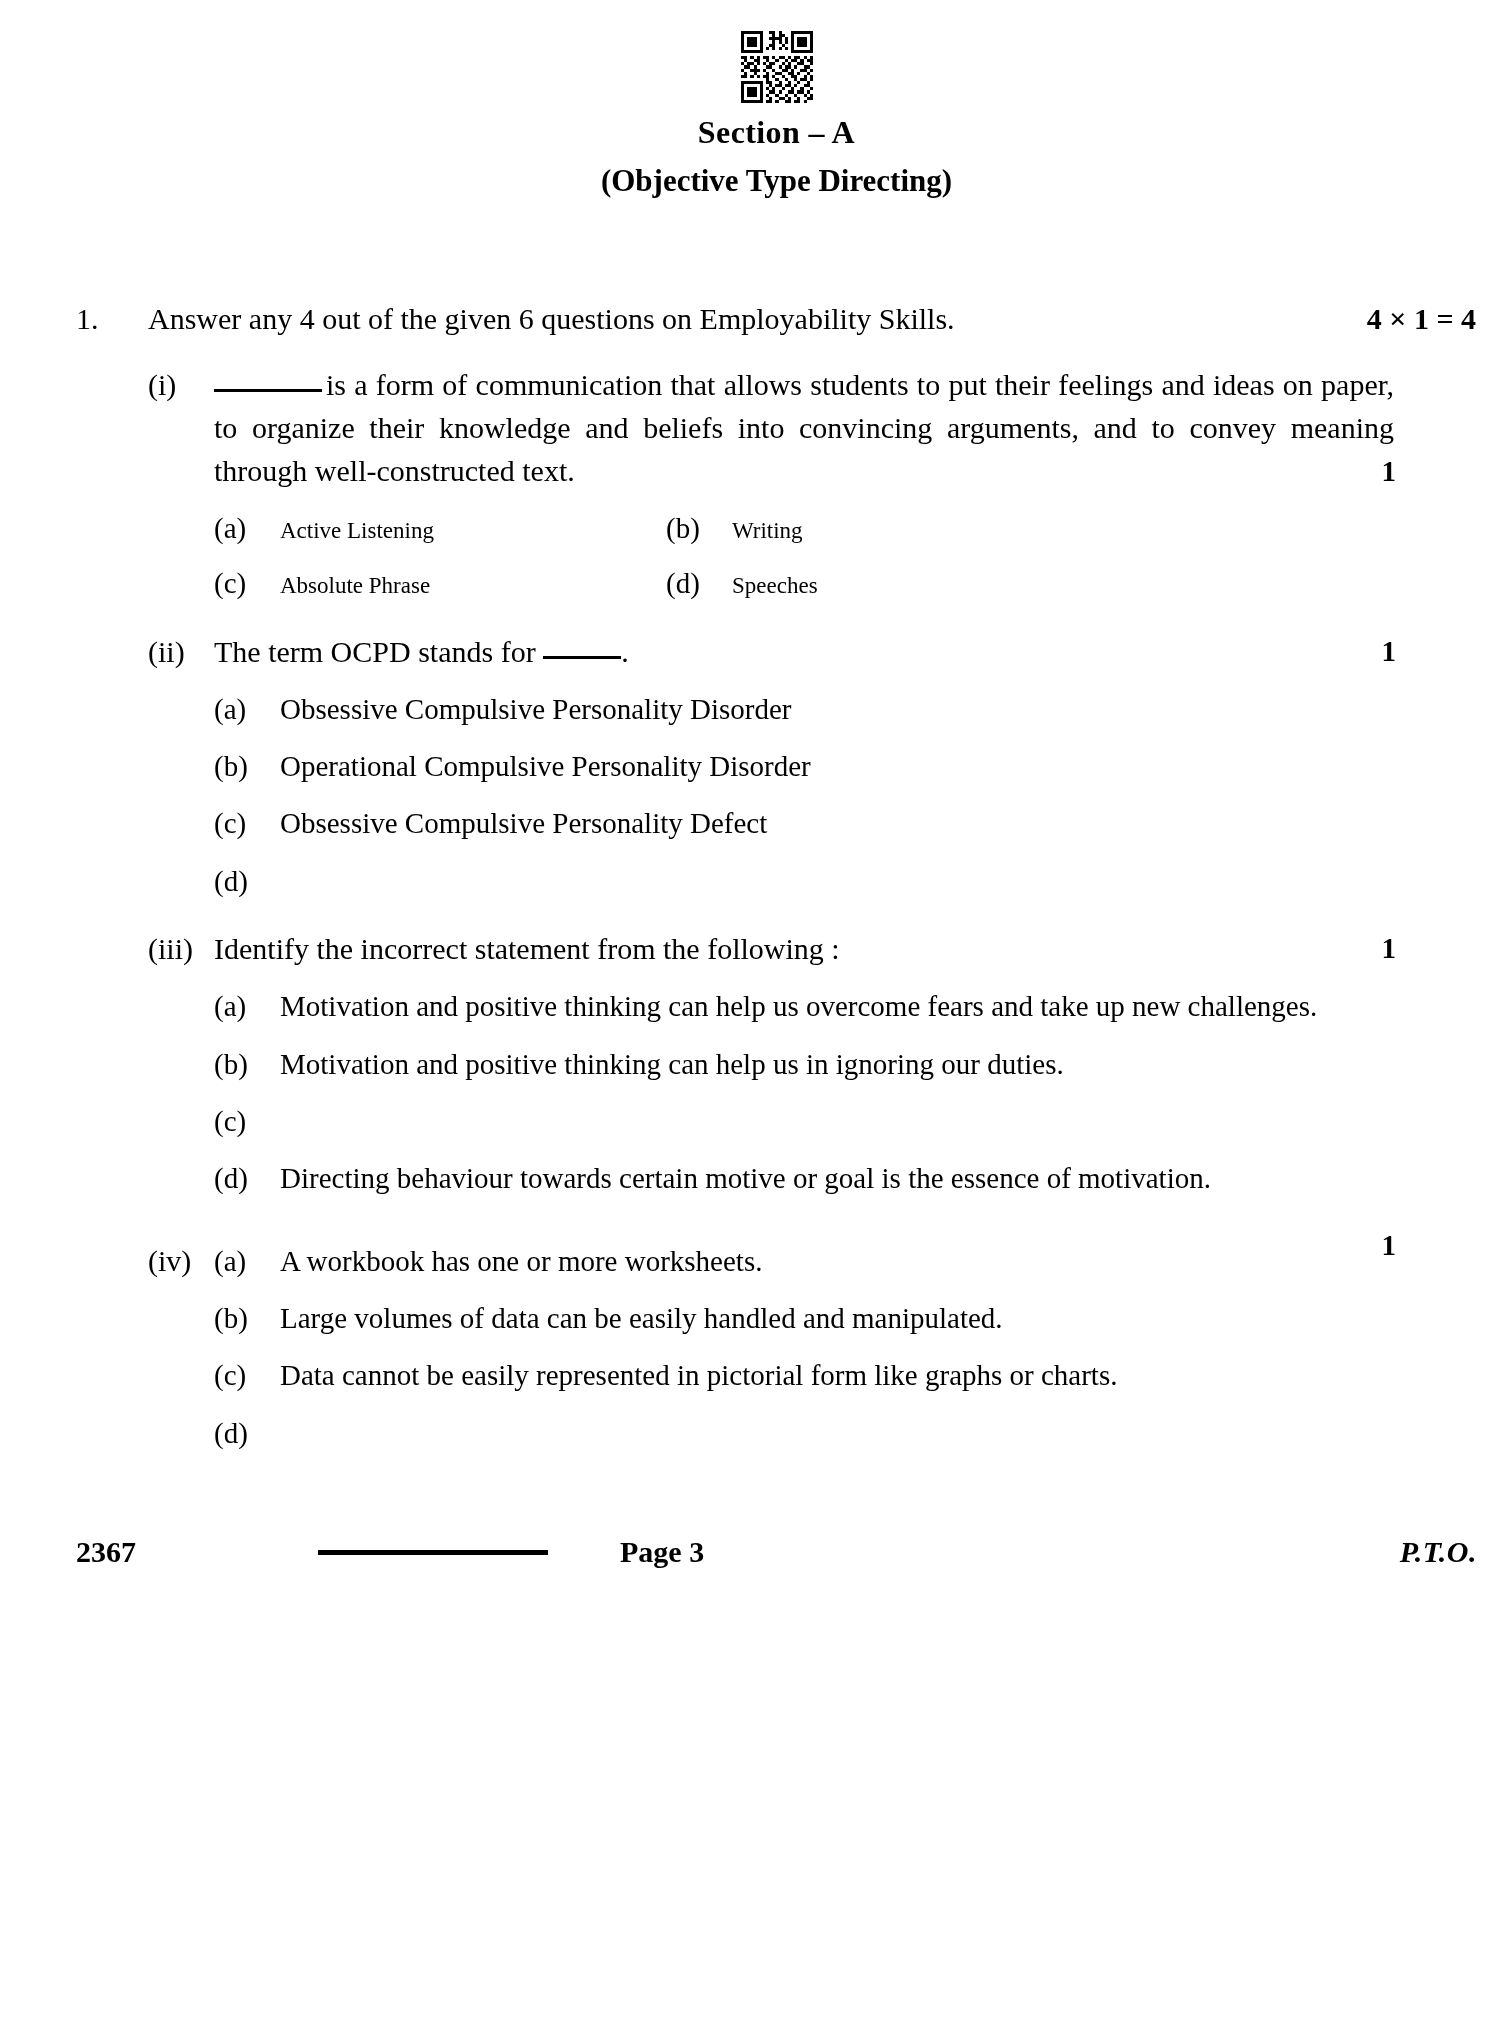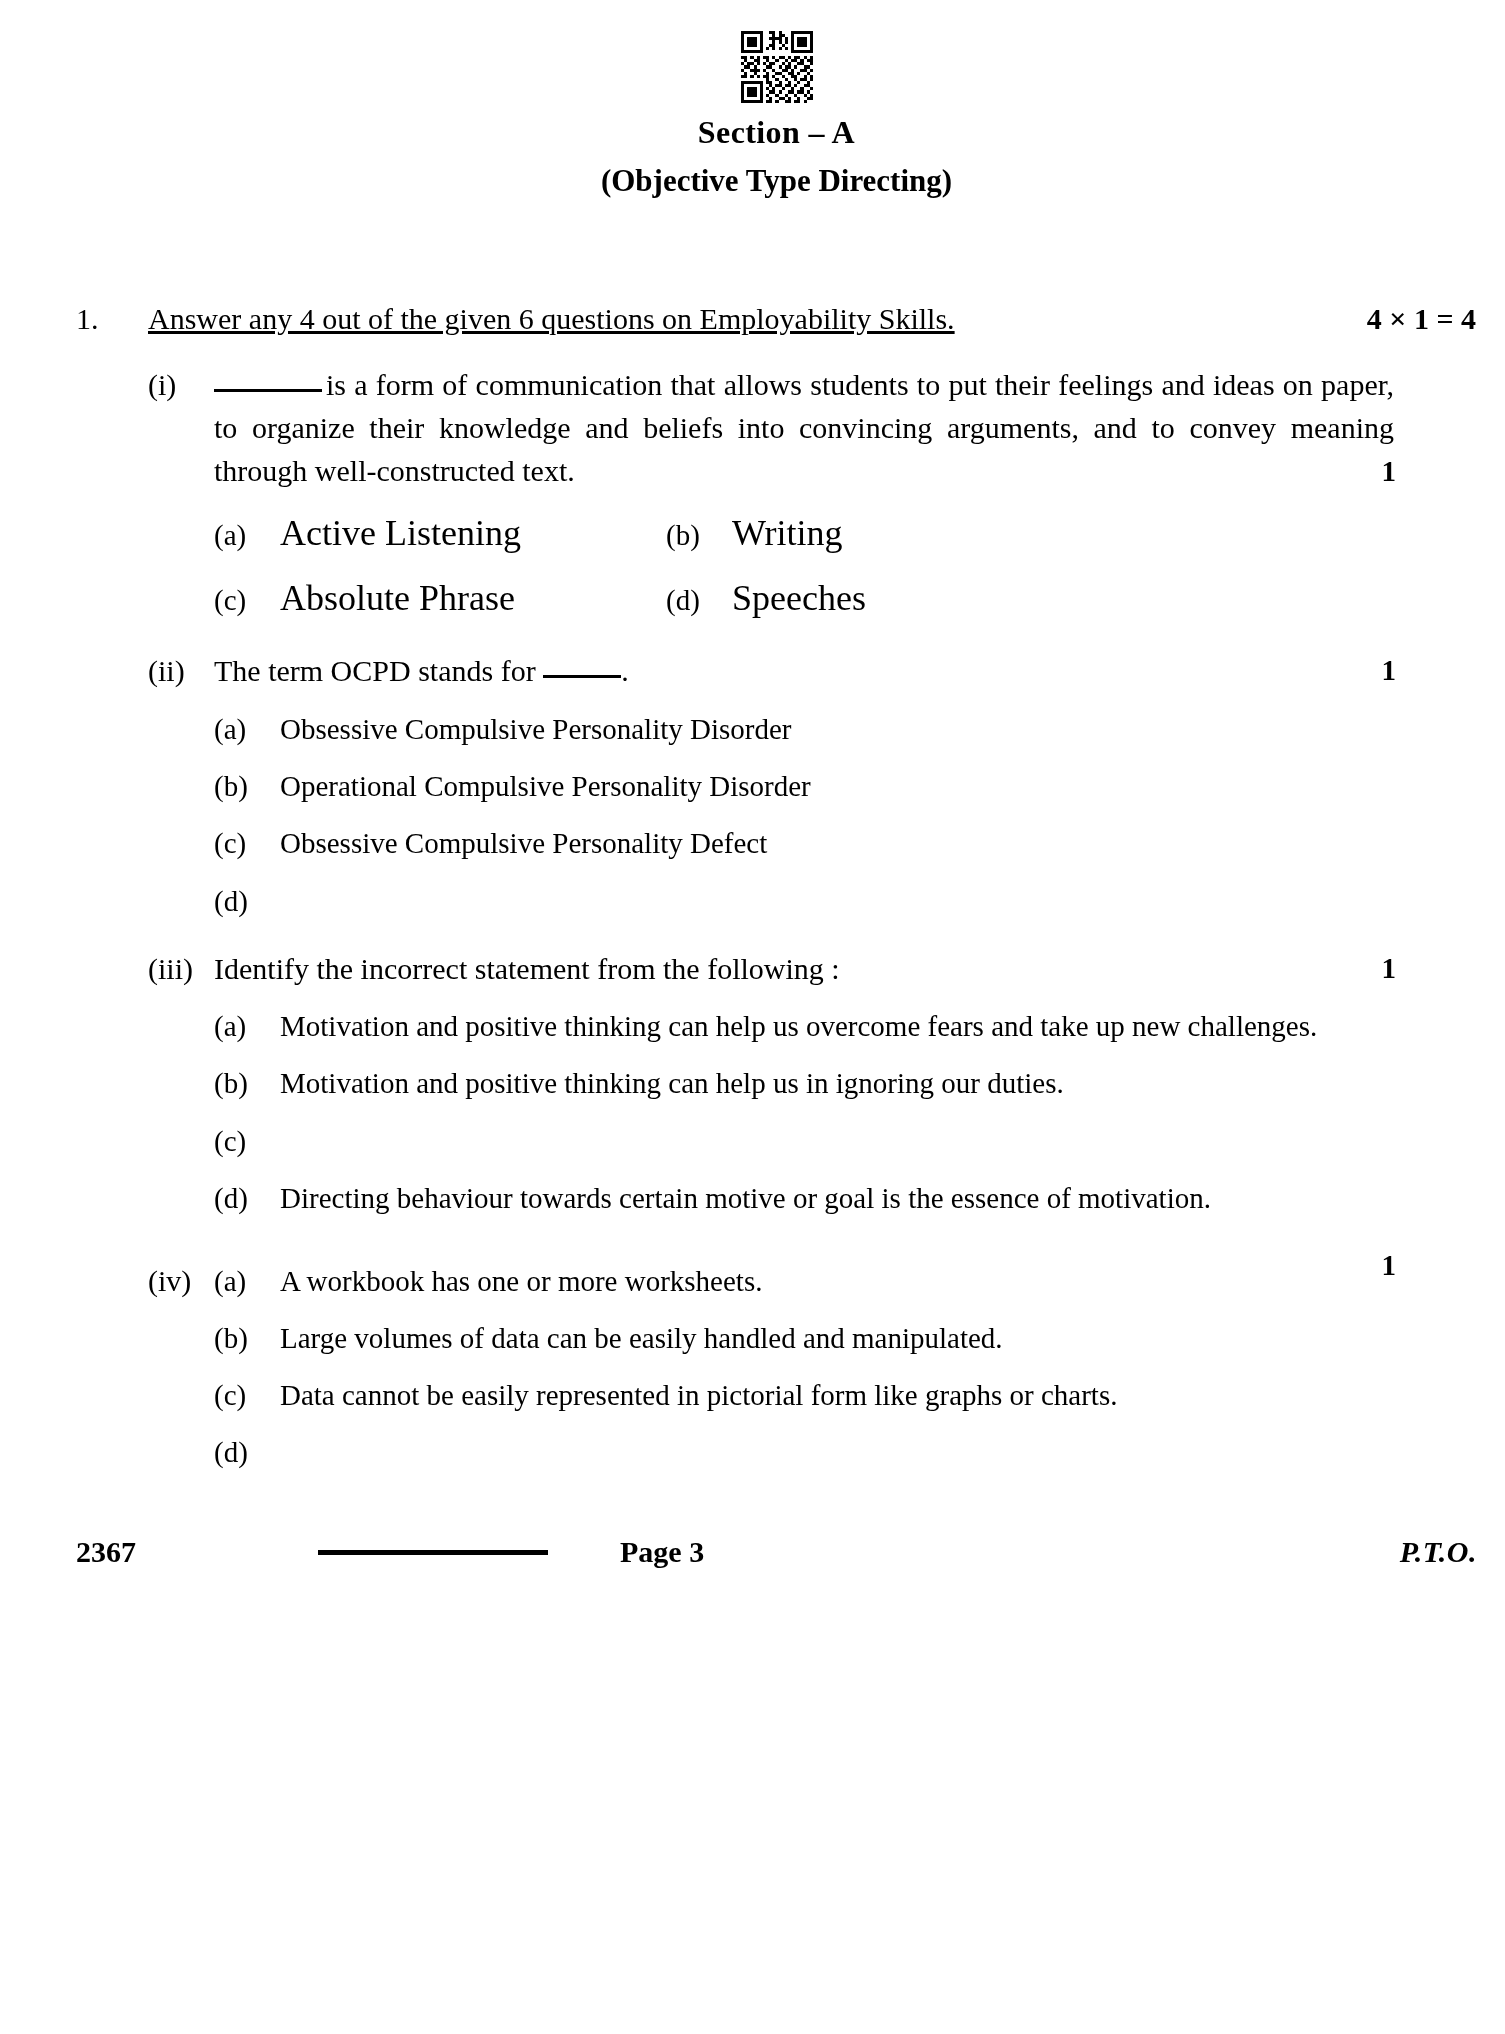--- a/index.html
+++ b/index.html
@@ -78,21 +78,20 @@
     line-height: 1.28;
   }
   .q-num {
     width: 72px;
     flex: 0 0 72px;
     font-weight: normal;
   }
   .q-head-text {
     flex: 1 1 auto;
     white-space: nowrap;
-    text-decoration: underline;
   }
   .q-marks-inline {
     flex: 0 0 auto;
     font-weight: bold;
     padding-left: 16px;
     white-space: nowrap;
   }
 
   
   .subq {
@@ -158,21 +157,21 @@
   }
   .opt-col.left  { flex: 0 0 452px; }
   .opt-col.right { flex: 1 1 auto; }
   .opt-tag {
     flex: 0 0 66px;
     width: 66px;
     font-size: 29px;
     line-height: 1.42;
   }
   .opt-text {
-    font-size: 36px;
+    font-size: 23px;
     line-height: 1.42;
   }
 
   .opt-stack { margin-top: 12px; }
   .opt-row {
     display: flex;
     align-items: baseline;
     margin-top: 16px;
   }
   .opt-row .opt-body {

